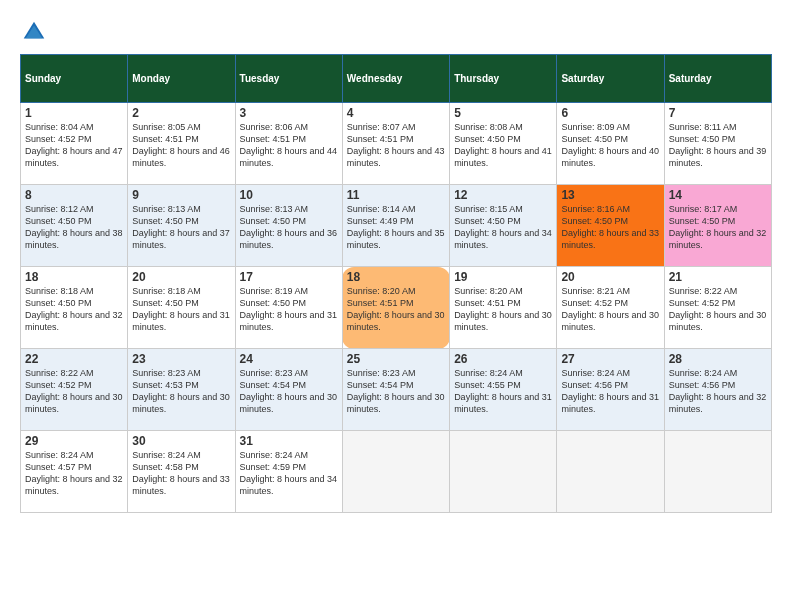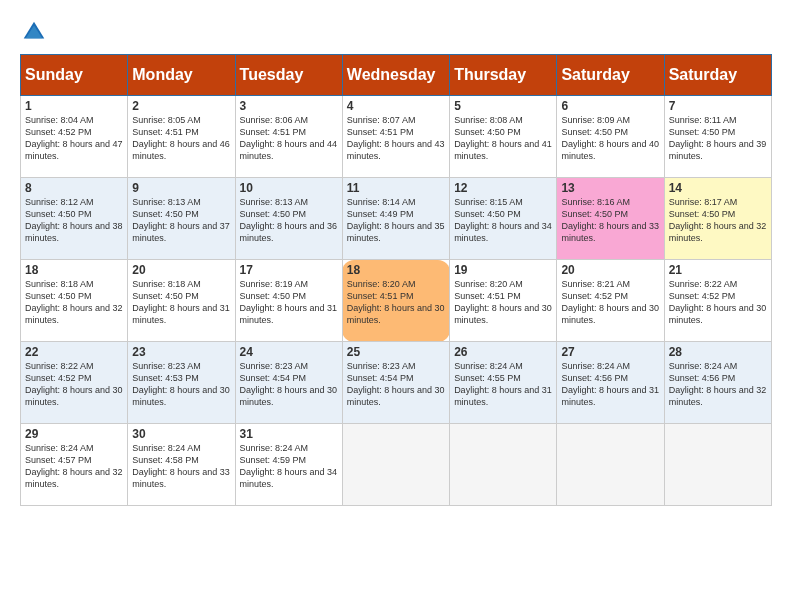--- a/index.html
+++ b/index.html
@@ -58,25 +58,25 @@
       font-size: 15px;
       color: #333;
       margin-top: 2px;
     }
     table {
       width: 100%;
       border-collapse: collapse;
       table-layout: fixed;
     }
     th {
-      background-color: #c2410c;
+      background-color: #14532d;
       color: white;
-      font-size: 16px;
+      font-size: 10px;
       font-weight: bold;
-      padding: 11px 4px;
+      padding: 18px 4px;
       text-align: left;
       border: 1px solid #2e6da4;
     }
     td {
       border: 1px solid #ccc;
       vertical-align: top;
       padding: 3px 4px;
       font-size: 9.5px;
       color: #333;
       height: 82px;
@@ -146,22 +146,22 @@
           <td style="background: rgb(255, 255, 255);"><span class="day-num">5</span><span class="day-info">Sunrise: 8:08 AM<br>Sunset: 4:50 PM<br>Daylight: 8 hours and 41 minutes.</span></td>
           <td style="background: rgb(255, 255, 255);"><span class="day-num">6</span><span class="day-info">Sunrise: 8:09 AM<br>Sunset: 4:50 PM<br>Daylight: 8 hours and 40 minutes.</span></td>
           <td style="background: rgb(255, 255, 255);"><span class="day-num">7</span><span class="day-info">Sunrise: 8:11 AM<br>Sunset: 4:50 PM<br>Daylight: 8 hours and 39 minutes.</span></td>
         </tr>
         <tr>
           <td style="background: rgb(232, 240, 248);"><span class="day-num">8</span><span class="day-info">Sunrise: 8:12 AM<br>Sunset: 4:50 PM<br>Daylight: 8 hours and 38 minutes.</span></td>
           <td style="background: rgb(232, 240, 248);"><span class="day-num">9</span><span class="day-info">Sunrise: 8:13 AM<br>Sunset: 4:50 PM<br>Daylight: 8 hours and 37 minutes.</span></td>
           <td style="background: rgb(232, 240, 248);"><span class="day-num">10</span><span class="day-info">Sunrise: 8:13 AM<br>Sunset: 4:50 PM<br>Daylight: 8 hours and 36 minutes.</span></td>
           <td style="background: rgb(232, 240, 248);"><span class="day-num">11</span><span class="day-info">Sunrise: 8:14 AM<br>Sunset: 4:49 PM<br>Daylight: 8 hours and 35 minutes.</span></td>
           <td style="background: rgb(232, 240, 248);"><span class="day-num">12</span><span class="day-info">Sunrise: 8:15 AM<br>Sunset: 4:50 PM<br>Daylight: 8 hours and 34 minutes.</span></td>
-          <td style="background: #f9a8d4;"><span class="day-num">13</span><span class="day-info">Sunrise: 8:16 AM<br>Sunset: 4:50 PM<br>Daylight: 8 hours and 33 minutes.</span></td>
-          <td style="background: #fef9c3;"><span class="day-num">14</span><span class="day-info">Sunrise: 8:17 AM<br>Sunset: 4:50 PM<br>Daylight: 8 hours and 32 minutes.</span></td>
+          <td style="background: #f97316;"><span class="day-num">13</span><span class="day-info">Sunrise: 8:16 AM<br>Sunset: 4:50 PM<br>Daylight: 8 hours and 33 minutes.</span></td>
+          <td style="background: #f9a8d4;"><span class="day-num">14</span><span class="day-info">Sunrise: 8:17 AM<br>Sunset: 4:50 PM<br>Daylight: 8 hours and 32 minutes.</span></td>
         </tr>
         <tr>
           <td style="background: rgb(255, 255, 255);"><span class="day-num">18</span><span class="day-info">Sunrise: 8:18 AM<br>Sunset: 4:50 PM<br>Daylight: 8 hours and 32 minutes.</span></td>
           <td style="background: rgb(255, 255, 255);"><span class="day-num">20</span><span class="day-info">Sunrise: 8:18 AM<br>Sunset: 4:50 PM<br>Daylight: 8 hours and 31 minutes.</span></td>
           <td style="background: rgb(255, 255, 255);"><span class="day-num">17</span><span class="day-info">Sunrise: 8:19 AM<br>Sunset: 4:50 PM<br>Daylight: 8 hours and 31 minutes.</span></td>
           <td style="background: #fdba74; border-radius: 12px;"><span class="day-num">18</span><span class="day-info">Sunrise: 8:20 AM<br>Sunset: 4:51 PM<br>Daylight: 8 hours and 30 minutes.</span></td>
           <td style="background: rgb(255, 255, 255);"><span class="day-num">19</span><span class="day-info">Sunrise: 8:20 AM<br>Sunset: 4:51 PM<br>Daylight: 8 hours and 30 minutes.</span></td>
           <td style="background: rgb(255, 255, 255);"><span class="day-num">20</span><span class="day-info">Sunrise: 8:21 AM<br>Sunset: 4:52 PM<br>Daylight: 8 hours and 30 minutes.</span></td>
           <td style="background: rgb(255, 255, 255);"><span class="day-num">21</span><span class="day-info">Sunrise: 8:22 AM<br>Sunset: 4:52 PM<br>Daylight: 8 hours and 30 minutes.</span></td>
         </tr>

